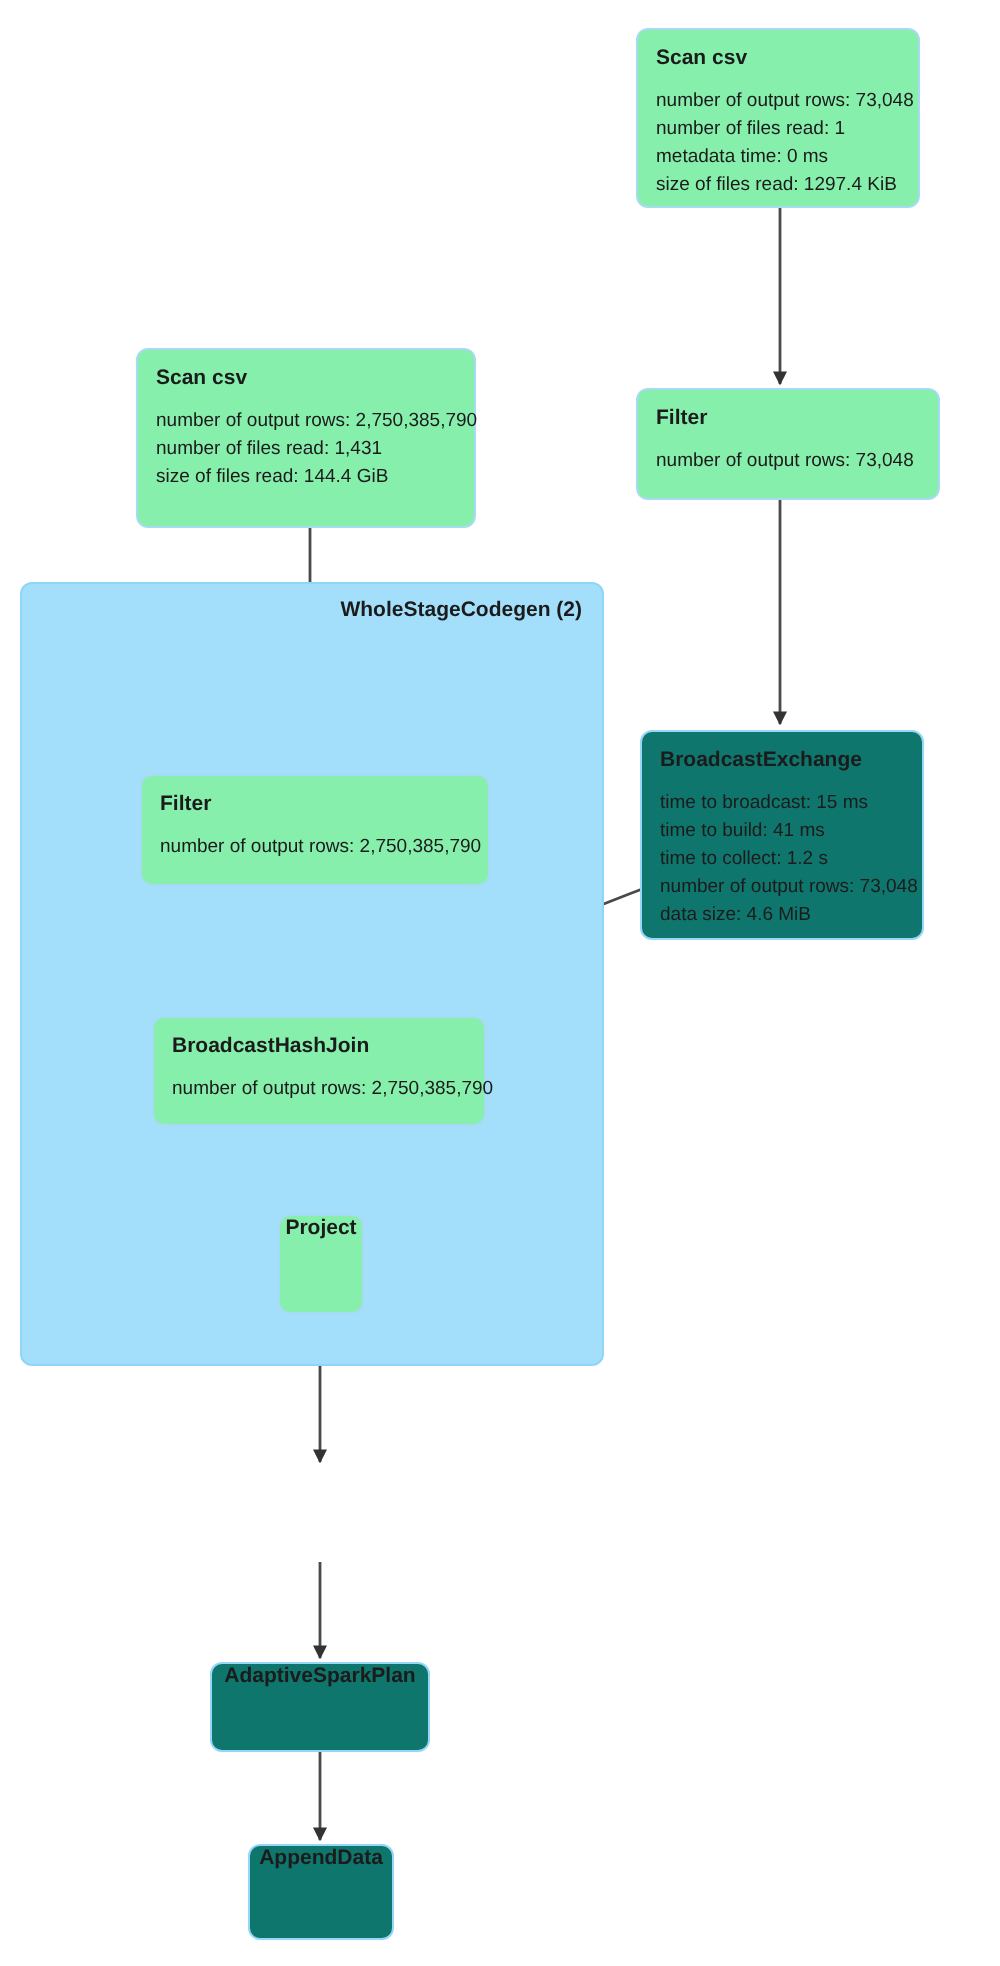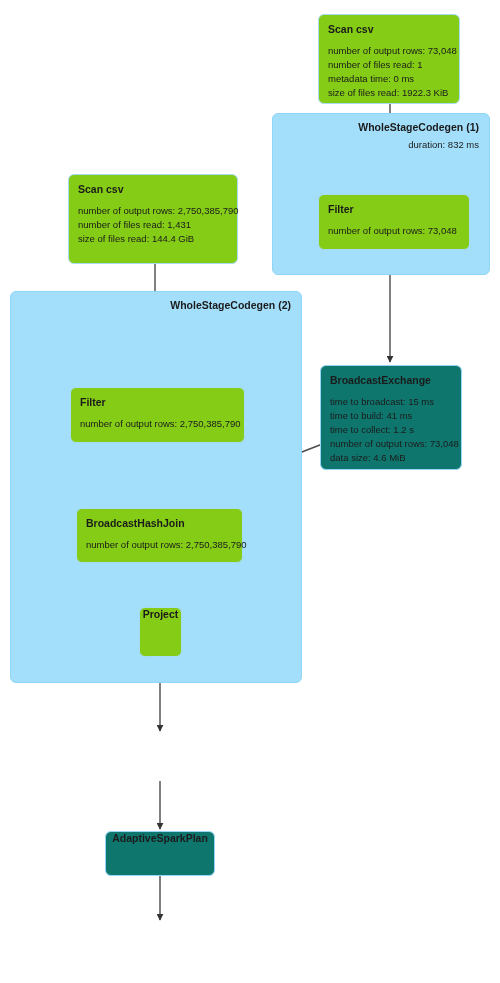--- a/index.html
+++ b/index.html
@@ -74,21 +74,21 @@
     white-space: pre;
     line-height: 12px;
   }
 
   
   .node {
     position: absolute;
     box-sizing: border-box;
     border-radius: 6px;
     border: 1px solid #a7dbf2;
-    background: #84cc16;
+    background: #86efac;
     padding: 8px 9px 9px 9px;
   }
   .node.standalone {
     background: #0f766e;
     border-color: #96d6f6;
   }
   .node-title {
     font-size: 10.5px;
     font-weight: bold;
     color: #1b1b1b;
@@ -146,36 +146,32 @@
       <path d="M 160 563 L 160 605"></path>
 
       <path d="M 160 657 L 160 731"></path>
 
       <path d="M 160 781 L 160 829"></path>
 
       <path d="M 160 876 L 160 920"></path>
     </g>
   </svg>
 
-  <div class="cluster" style="left:272px; top:113px; width:218px; height:162px;">
-    <div class="cluster-title">WholeStageCodegen (1)</div>
-    <div class="cluster-sub">duration: 832 ms</div>
-  </div>
 
   <div class="cluster" style="left:10px; top:291px; width:292px; height:392px;">
     <div class="cluster-title">WholeStageCodegen (2)</div>
   </div>
 
   <div class="node" style="left:318px; top:14px; width:142px; height:90px;">
     <div class="node-title">Scan csv</div>
     <div class="node-metrics">
       <div class="metric">number of output rows: 73,048</div>
       <div class="metric">number of files read: 1</div>
       <div class="metric">metadata time: 0 ms</div>
-      <div class="metric">size of files read: 1922.3 KiB</div>
+      <div class="metric">size of files read: 1297.4 KiB</div>
     </div>
   </div>
 
   <div class="node" style="left:318px; top:194px; width:152px; height:56px;">
     <div class="node-title">Filter</div>
     <div class="node-metrics">
       <div class="metric">number of output rows: 73,048</div>
     </div>
   </div>
 
@@ -215,14 +211,17 @@
 
   <div class="node compact" style="left:139px; top:607px; width:43px; height:50px;">
     <div class="node-title">Project</div>
   </div>
 
 
   <div class="node compact standalone" style="left:105px; top:831px; width:110px; height:45px;">
     <div class="node-title">AdaptiveSparkPlan</div>
   </div>
 
+  <div class="node compact standalone" style="left:124px; top:922px; width:73px; height:48px;">
+    <div class="node-title">AppendData</div>
+  </div>
 
 </div>
 
 </body></html>

